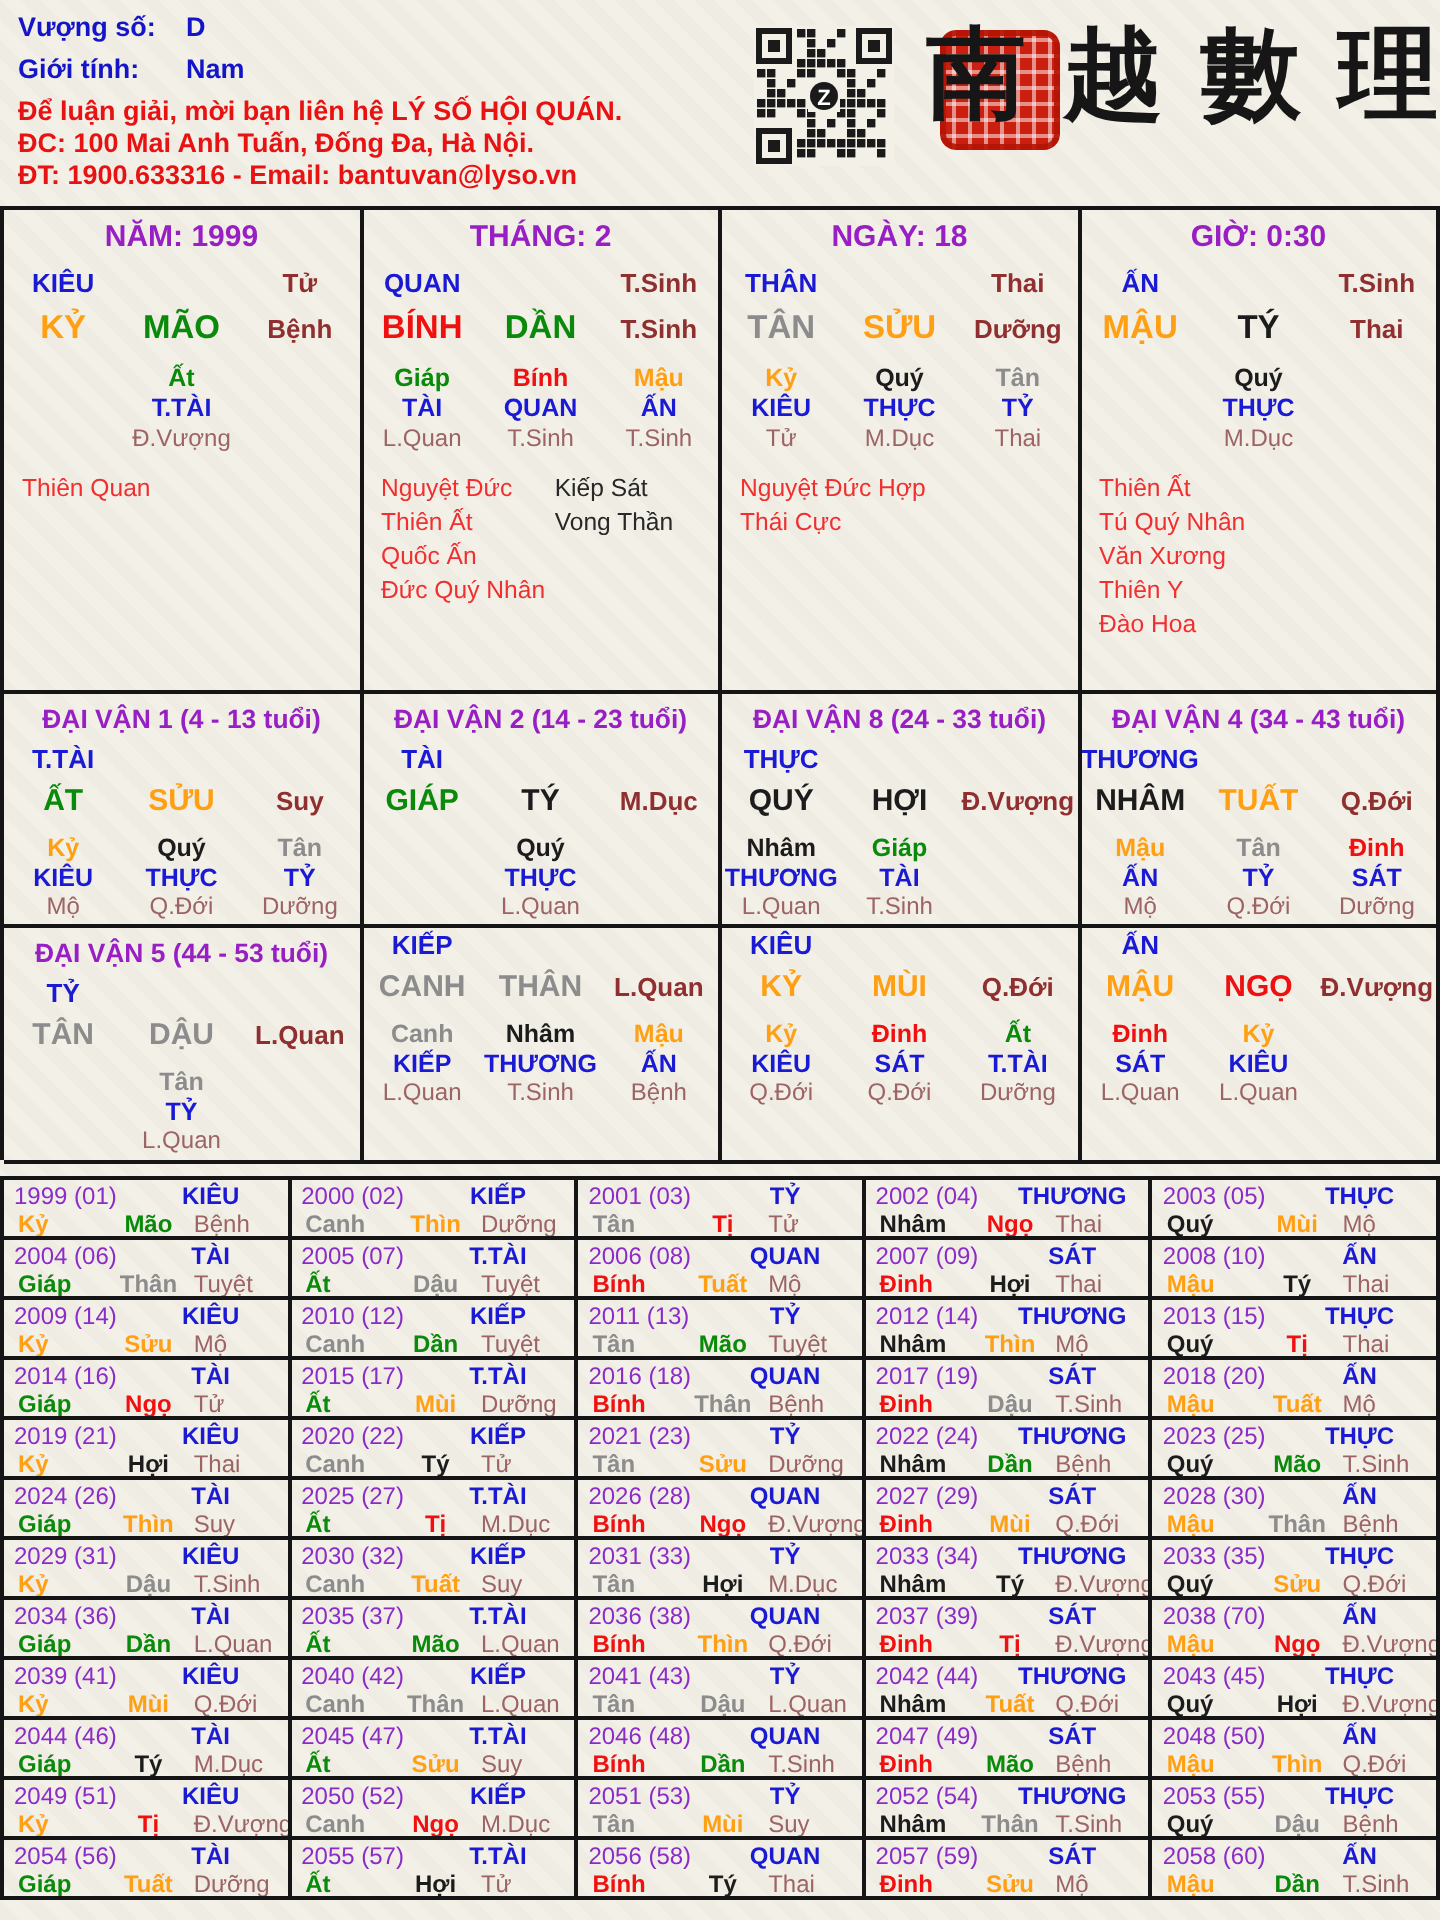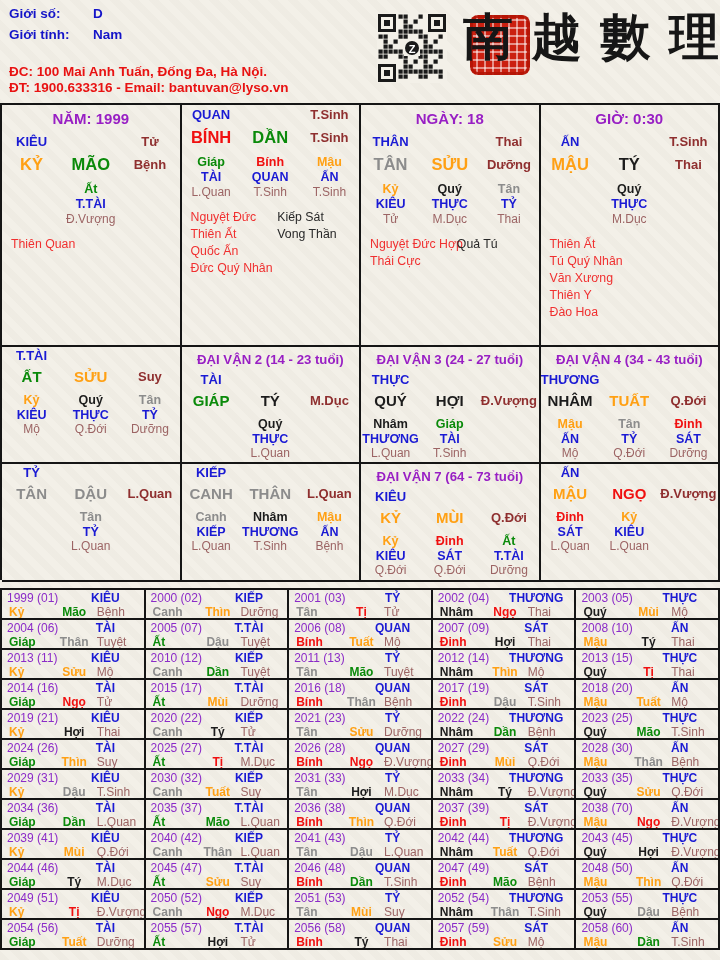--- a/index.html
+++ b/index.html
@@ -60,25 +60,26 @@
   .y2{display:grid;grid-template-columns:35% 32% 33%;height:13px;line-height:13px;font-size:12px;font-weight:bold}
   .ys{padding-left:7px;text-align:left}
   .yb{text-align:center}
   .yt{text-align:left;font-weight:normal;color:var(--stage,#9C6464)}
 </style>
 </head>
 <body>
 
 <div id="header">
   <div class="hl blue" style="top:6px">
-    <span class="lab">Giới số:</span><span>D</span>
+    <span class="lab">Vượng số:</span><span>D</span>
   </div>
   <div class="hl blue" style="top:27px">
     <span class="lab">Giới tính:</span><span>Nam</span>
   </div>
+  <div class="hl red" style="top:48px">Để luận giải, mời bạn liên hệ LÝ SỐ HỘI QUÁN.</div>
   <div class="hl red" style="top:64px">ĐC: 100 Mai Anh Tuấn, Đống Đa, Hà Nội.</div>
   <div class="hl red" style="top:80px">ĐT: 1900.633316 - Email: bantuvan@lyso.vn</div>
   <svg id="qr" width="70" height="70" viewBox="0 0 70 70">
       <rect x="0" y="0" width="70" height="70" fill="#F3F0E8"></rect>
       <rect x="1" y="1" width="18" height="18" fill="#1a1a1a"></rect>
       <rect x="4" y="4" width="12" height="12" fill="#F3F0E8"></rect>
       <rect x="7" y="7" width="6" height="6" fill="#1a1a1a"></rect>
       <rect x="51" y="1" width="18" height="18" fill="#1a1a1a"></rect>
       <rect x="54" y="4" width="12" height="12" fill="#F3F0E8"></rect>
       <rect x="57" y="7" width="6" height="6" fill="#1a1a1a"></rect>
@@ -187,20 +188,21 @@
         <div class="hslot"></div>
       </div>
       <div class="stars">
         <div class="scol r">
           <div>Thiên Quan</div>
         </div>
         <div class="scol b"></div>
       </div>
     </div>
     <div class="cell">
+      <div class="p-title">THÁNG: 2</div>
       <div class="duo grow">
         <div class="god">QUAN</div>
         <div></div>
         <div class="stagebig">T.Sinh</div>
       </div>
       <div class="trip mrow">
         <div class="mstem" style="color: rgb(240, 16, 16);">BÍNH</div>
         <div class="mstem" style="color: rgb(10, 138, 10);">DẦN</div>
         <div class="mstage">T.Sinh</div>
       </div>
@@ -260,23 +262,20 @@
         <div class="hslot">
           <div style="color: rgb(140, 140, 140);">Tân</div>
           <div class="god">TỶ</div>
           <div class="hstage">Thai</div>
         </div>
       </div>
       <div class="stars">
         <div class="scol r">
           <div>Nguyệt Đức Hợp</div>
           <div>Thái Cực</div>
-        </div>
-        <div class="scol b">
-          <div>Quả Tú</div>
         </div>
       </div>
     </div>
     <div class="cell">
       <div class="p-title">GIỜ: 0:30</div>
       <div class="duo grow">
         <div class="god">ẤN</div>
         <div></div>
         <div class="stagebig">T.Sinh</div>
       </div>
@@ -299,20 +298,21 @@
           <div>Thiên Ất</div>
           <div>Tú Quý Nhân</div>
           <div>Văn Xương</div>
           <div>Thiên Y</div>
           <div>Đào Hoa</div>
         </div>
         <div class="scol b"></div>
       </div>
     </div>
     <div class="cell dv">
+      <div class="p-title">ĐẠI VẬN 1 (4 - 13 tuổi)</div>
       <div class="duo grow">
         <div class="god">T.TÀI</div>
         <div></div>
       </div>
       <div class="trip mrow">
         <div class="mstem" style="color: rgb(10, 138, 10);">ẤT</div>
         <div class="mstem" style="color: rgb(255, 160, 20);">SỬU</div>
         <div class="mstage">Suy</div>
       </div>
       <div class="trip hrow">
@@ -348,21 +348,21 @@
         <div class="hslot"></div>
         <div class="hslot">
           <div style="color: rgb(28, 28, 28);">Quý</div>
           <div class="god">THỰC</div>
           <div class="hstage">L.Quan</div>
         </div>
         <div class="hslot"></div>
       </div>
     </div>
     <div class="cell dv">
-      <div class="p-title">ĐẠI VẬN 3 (24 - 27 tuổi)</div>
+      <div class="p-title">ĐẠI VẬN 8 (24 - 33 tuổi)</div>
       <div class="duo grow">
         <div class="god">THỰC</div>
         <div></div>
       </div>
       <div class="trip mrow">
         <div class="mstem" style="color: rgb(28, 28, 28);">QUÝ</div>
         <div class="mstem" style="color: rgb(28, 28, 28);">HỢI</div>
         <div class="mstage">Đ.Vượng</div>
       </div>
       <div class="trip hrow">
@@ -402,20 +402,21 @@
           <div class="hstage">Q.Đới</div>
         </div>
         <div class="hslot">
           <div style="color: rgb(240, 16, 16);">Đinh</div>
           <div class="god">SÁT</div>
           <div class="hstage">Dưỡng</div>
         </div>
       </div>
     </div>
     <div class="cell dv">
+      <div class="p-title">ĐẠI VẬN 5 (44 - 53 tuổi)</div>
       <div class="duo grow">
         <div class="god">TỶ</div>
         <div></div>
       </div>
       <div class="trip mrow">
         <div class="mstem" style="color: rgb(140, 140, 140);">TÂN</div>
         <div class="mstem" style="color: rgb(140, 140, 140);">DẬU</div>
         <div class="mstage">L.Quan</div>
       </div>
       <div class="trip hrow">
@@ -450,21 +451,20 @@
           <div class="hstage">T.Sinh</div>
         </div>
         <div class="hslot">
           <div style="color: rgb(255, 160, 20);">Mậu</div>
           <div class="god">ẤN</div>
           <div class="hstage">Bệnh</div>
         </div>
       </div>
     </div>
     <div class="cell dv">
-      <div class="p-title">ĐẠI VẬN 7 (64 - 73 tuổi)</div>
       <div class="duo grow">
         <div class="god">KIÊU</div>
         <div></div>
       </div>
       <div class="trip mrow">
         <div class="mstem" style="color: rgb(255, 160, 20);">KỶ</div>
         <div class="mstem" style="color: rgb(255, 160, 20);">MÙI</div>
         <div class="mstage">Q.Đới</div>
       </div>
       <div class="trip hrow">
@@ -616,21 +616,21 @@
         <div class="yg">ẤN</div>
       </div>
       <div class="y2">
         <div class="ys" style="color: rgb(255, 160, 20);">Mậu</div>
         <div class="yb" style="color: rgb(28, 28, 28);">Tý</div>
         <div class="yt">Thai</div>
       </div>
     </div>
     <div class="ycell">
       <div class="y1">
-        <div class="yy">2013 (11)</div>
+        <div class="yy">2009 (14)</div>
         <div class="yg">KIÊU</div>
       </div>
       <div class="y2">
         <div class="ys" style="color: rgb(255, 160, 20);">Kỷ</div>
         <div class="yb" style="color: rgb(255, 160, 20);">Sửu</div>
         <div class="yt">Mộ</div>
       </div>
     </div>
     <div class="ycell">
       <div class="y1">

